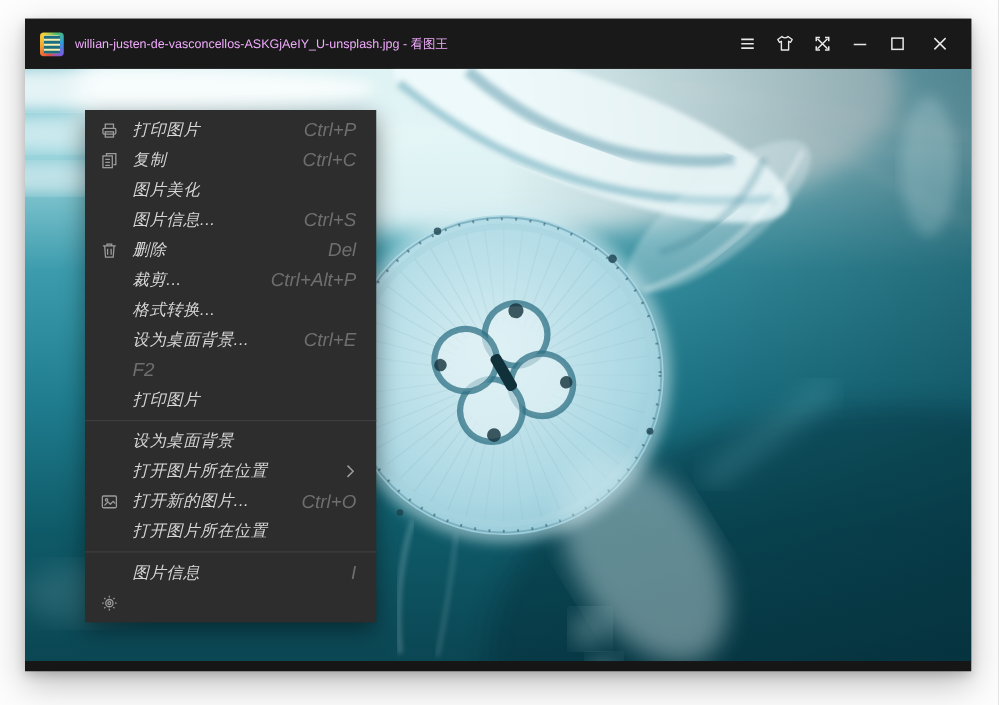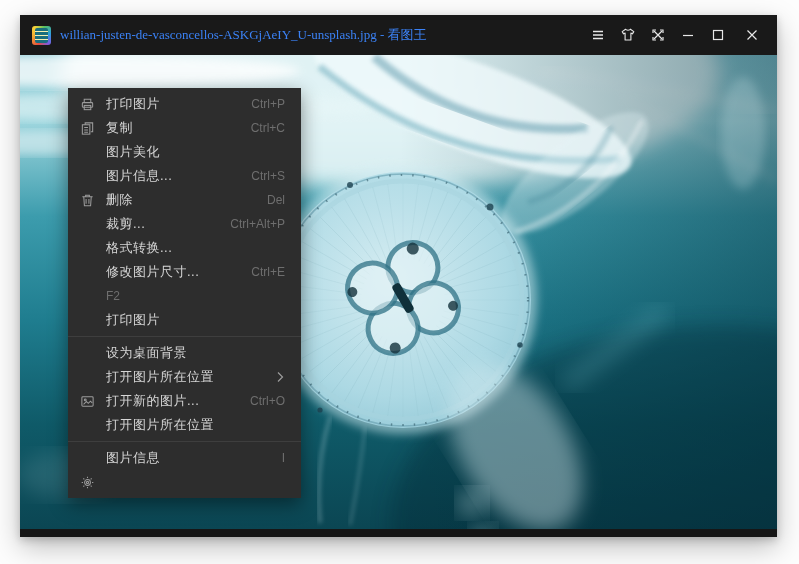--- a/index.html
+++ b/index.html
@@ -20,44 +20,44 @@
     width:19px; height:19px; border-radius:3px; flex:none; margin-right:9px;
     background:conic-gradient(from 200deg, #e84c3d, #f0a431, #f7d33a, #54c064, #2e9fe0, #7b5be0, #e84c3d);
     display:flex; align-items:center; justify-content:center;
   }
   .app-icon-inner {
     width:13px; height:15px; background:#1a6e7e; border-radius:2px;
     background-image:linear-gradient(#f5efb0 1.5px, transparent 1.5px);
     background-size:100% 4px; background-position:0 3px; background-repeat:repeat-y;
     background-color:#1a6e7e;
   }
-  .title { font-size:13px; color:#3b82f6; white-space:nowrap; overflow:hidden;font-family:Liberation Serif, serif; }
+  .title { font-size:10px; color:#f0abfc; white-space:nowrap; overflow:hidden; }
   .controls { margin-left:auto; display:flex; align-items:center; }
   .ctl {
     width:30px; height:40px; background:transparent; border:none; color:#e8e8e8;
     display:flex; align-items:center; justify-content:center; cursor:pointer;
   }
   .ctl svg { display:block; }
   .ctl.close { margin-left:4px; }
 
   
   .photo { position:absolute; left:0; top:40px; width:757px; height:474px; overflow:hidden; }
   .photo svg { display:block; width:757px; height:474px; }
 
   
   .context-menu {
     position:absolute; left:48px; top:73px; width:233px;
     background:#2d2d2d; padding:4px 0; z-index:10;
     box-shadow:0 6px 18px rgba(0,0,0,.45);
   }
-  .menu-item { display:flex; align-items:center; height:24px; padding:0 16px 0 10px; cursor:default; }
+  .menu-item { display:flex; align-items:center; height:24px; padding:0 16px 0 10px; cursor:default;font-style:italic; }
   .mi-icon { width:18px; height:16px; margin-right:10px; flex:none; color:#9c9c9c;
              display:flex; align-items:center; justify-content:center; }
   .mi-label { font-size:13px; color:#d6d6d6; flex:1; white-space:nowrap; letter-spacing:.5px; }
-  .mi-shortcut { font-size:12px; color:#6e6e6e; white-space:nowrap; }
+  .mi-shortcut { font-size:15px; color:#6e6e6e; white-space:nowrap; }
   .mi-sub { color:#9c9c9c; display:flex; align-items:center; }
   .menu-sep { height:1px; background:#3e3e3e; margin:4px 0; }
 </style>
 </head>
 <body>
 
 <div class="stage">
   <div class="window">
 
     <div class="titlebar">
@@ -304,21 +304,21 @@
           <span class="mi-icon"></span>
           <span class="mi-label">裁剪...</span>
           <span class="mi-shortcut">Ctrl+Alt+P</span>
         </div>
         <div class="menu-item">
           <span class="mi-icon"></span>
           <span class="mi-label">格式转换...</span>
         </div>
         <div class="menu-item">
           <span class="mi-icon"></span>
-          <span class="mi-label">修改图片尺寸...</span>
+          <span class="mi-label">设为桌面背景...</span>
           <span class="mi-shortcut">Ctrl+E</span>
         </div>
         <div class="menu-item">
           <span class="mi-icon"></span>
           <span class="mi-shortcut">F2</span>
         </div>
         <div class="menu-item">
           <span class="mi-icon"></span>
           <span class="mi-label">打印图片</span>
         </div>

